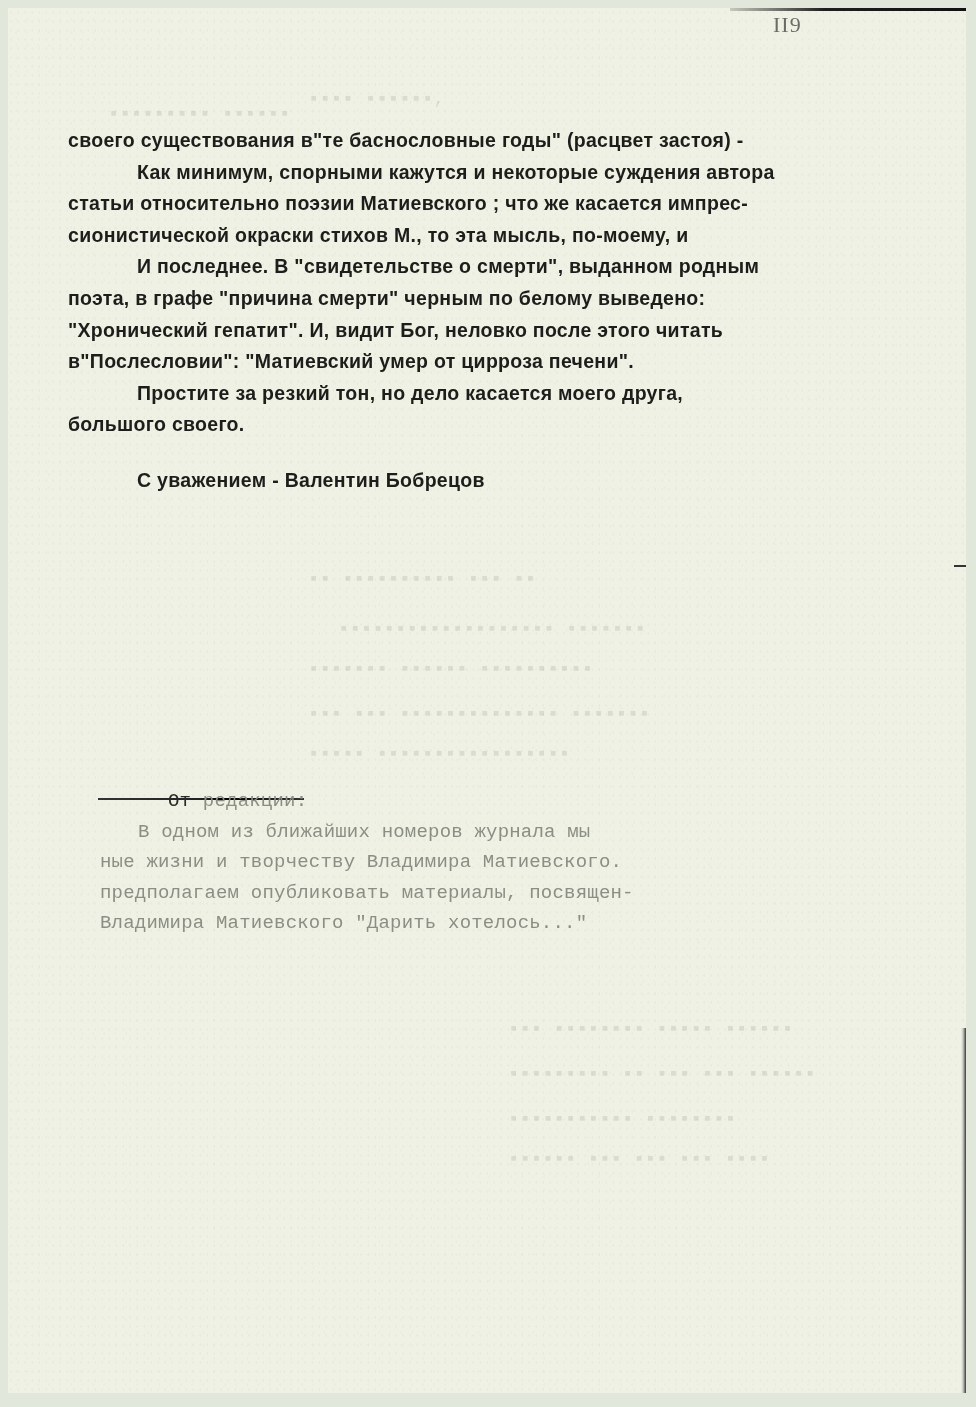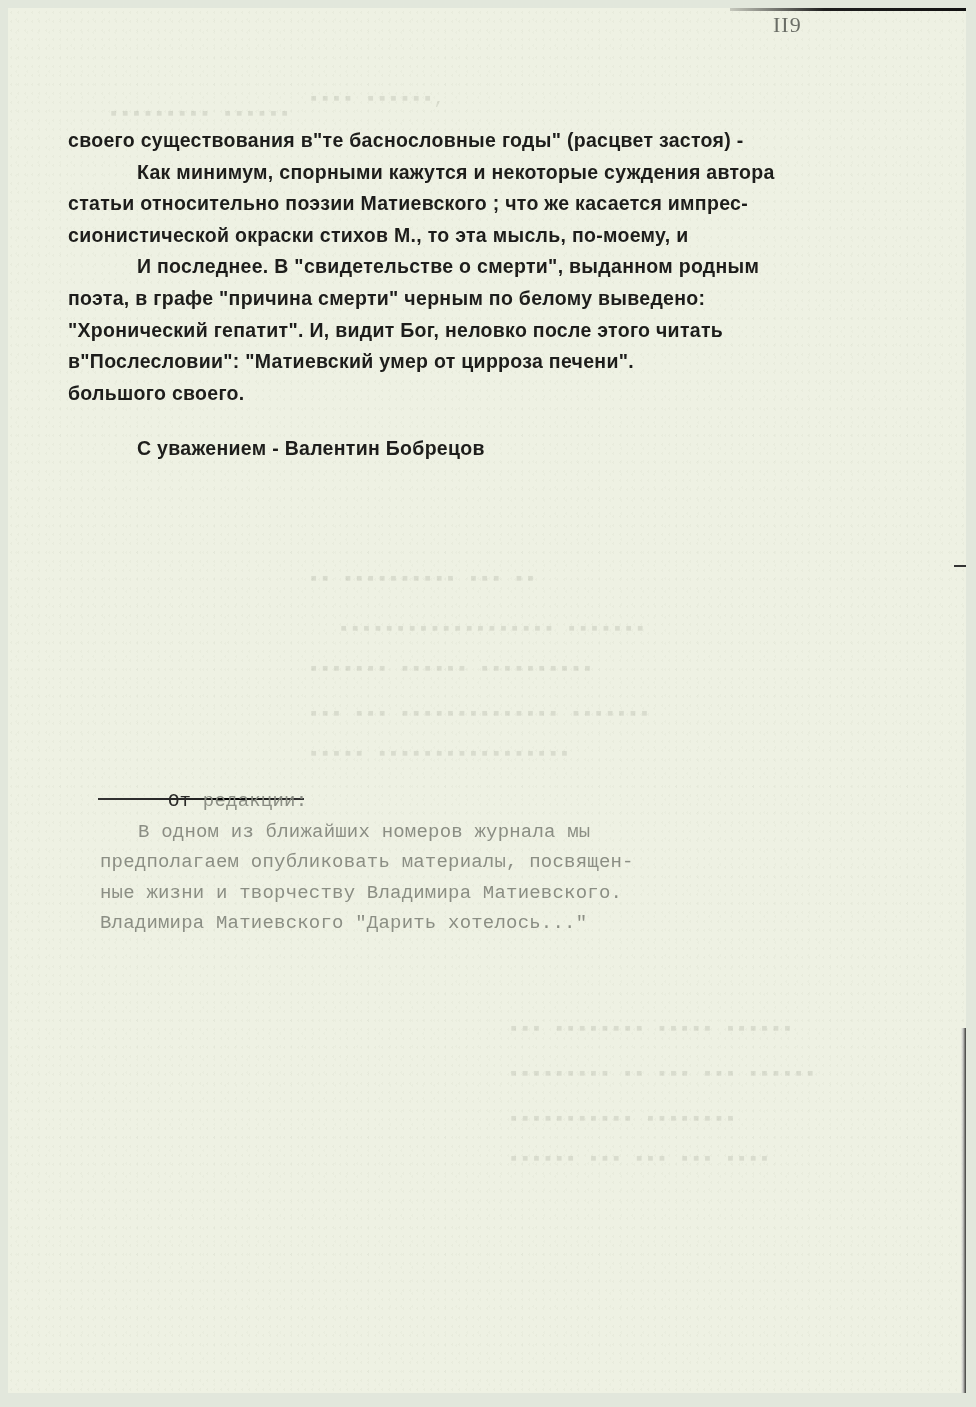--- a/index.html
+++ b/index.html
@@ -153,28 +153,29 @@
     </div>
     <div>
       <span class="line indent">И последнее. В "свидетельстве о смерти", выданном родным</span>
       <span class="line">поэта, в графе "причина смерти" черным по белому выведено:</span>
       <span class="line">"Хронический гепатит". И, видит Бог, неловко после этого читать</span>
       <span class="line">в"Послесловии": "Матиевский умер от цирроза печени".</span>
     </div>
     <div>
     </div>
     <div>
+      <span class="line indent">Простите за резкий тон, но дело касается моего друга,</span>
       <span class="line">большого своего.</span>
     </div>
     <div class="gap"></div>
     <span class="line indent">С уважением - Валентин Бобрецов</span>
   </div>
 
   <div class="footnote-rule"></div>
 
   <div class="editor-note">
     <span class="line" style="padding-left:68px;"><span class="heading-first">От</span> <span>редакции:</span></span>
     <span class="line first-para">В одном из ближайших номеров журнала мы</span>
+    <span class="line">ные жизни и творчеству Владимира Матиевского.</span>
     <span class="line">предполагаем опубликовать материалы, посвящен-</span>
-    <span class="line">ные жизни и творчеству Владимира Матиевского.</span>
     <span class="line">Владимира Матиевского "Дарить хотелось..."</span>
   </div>
 </div>
 
 </body></html>

